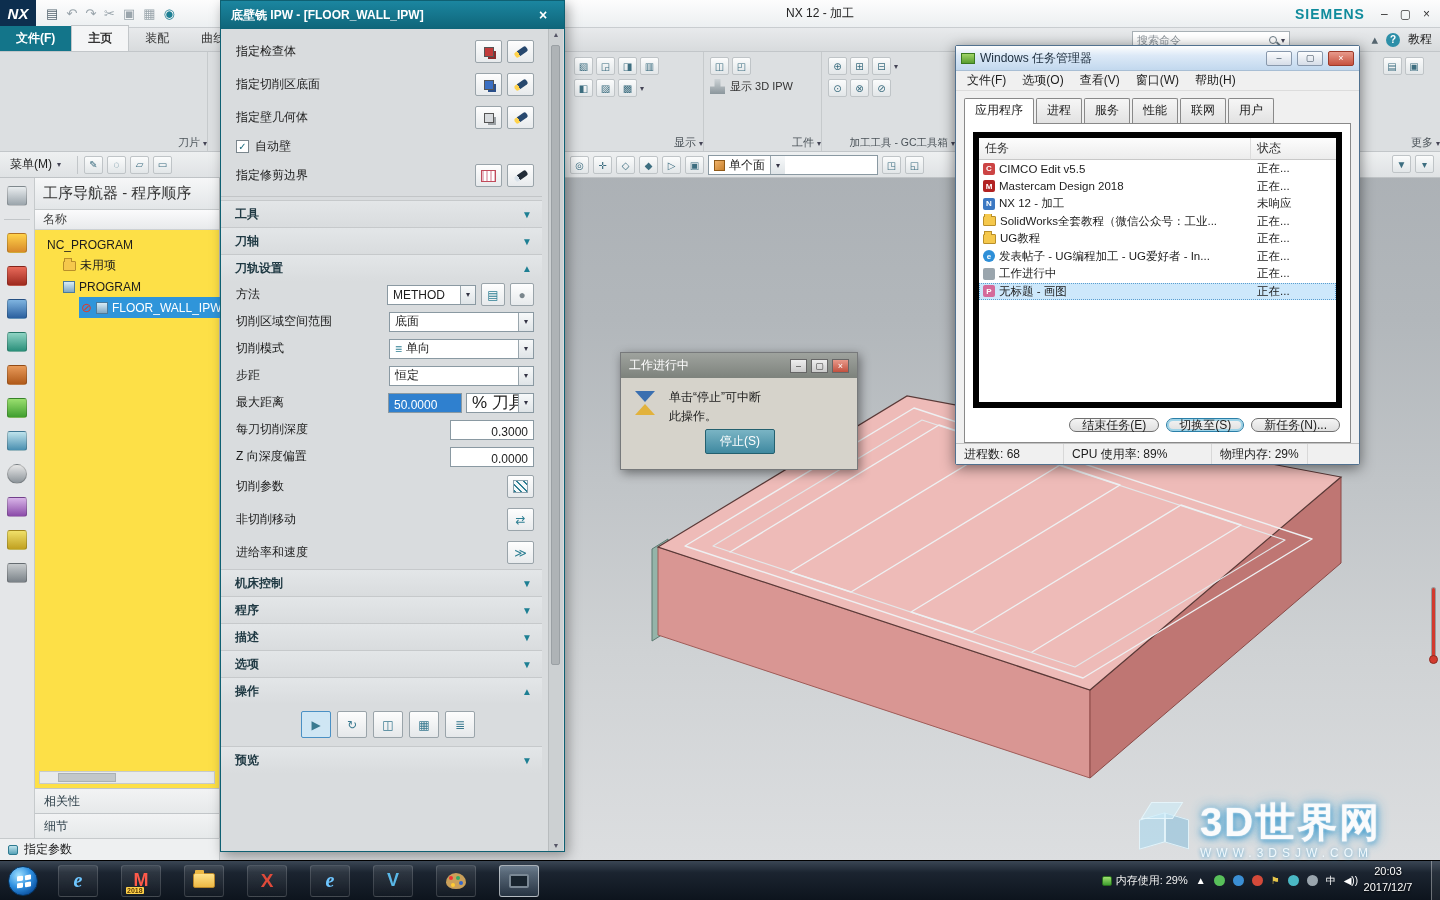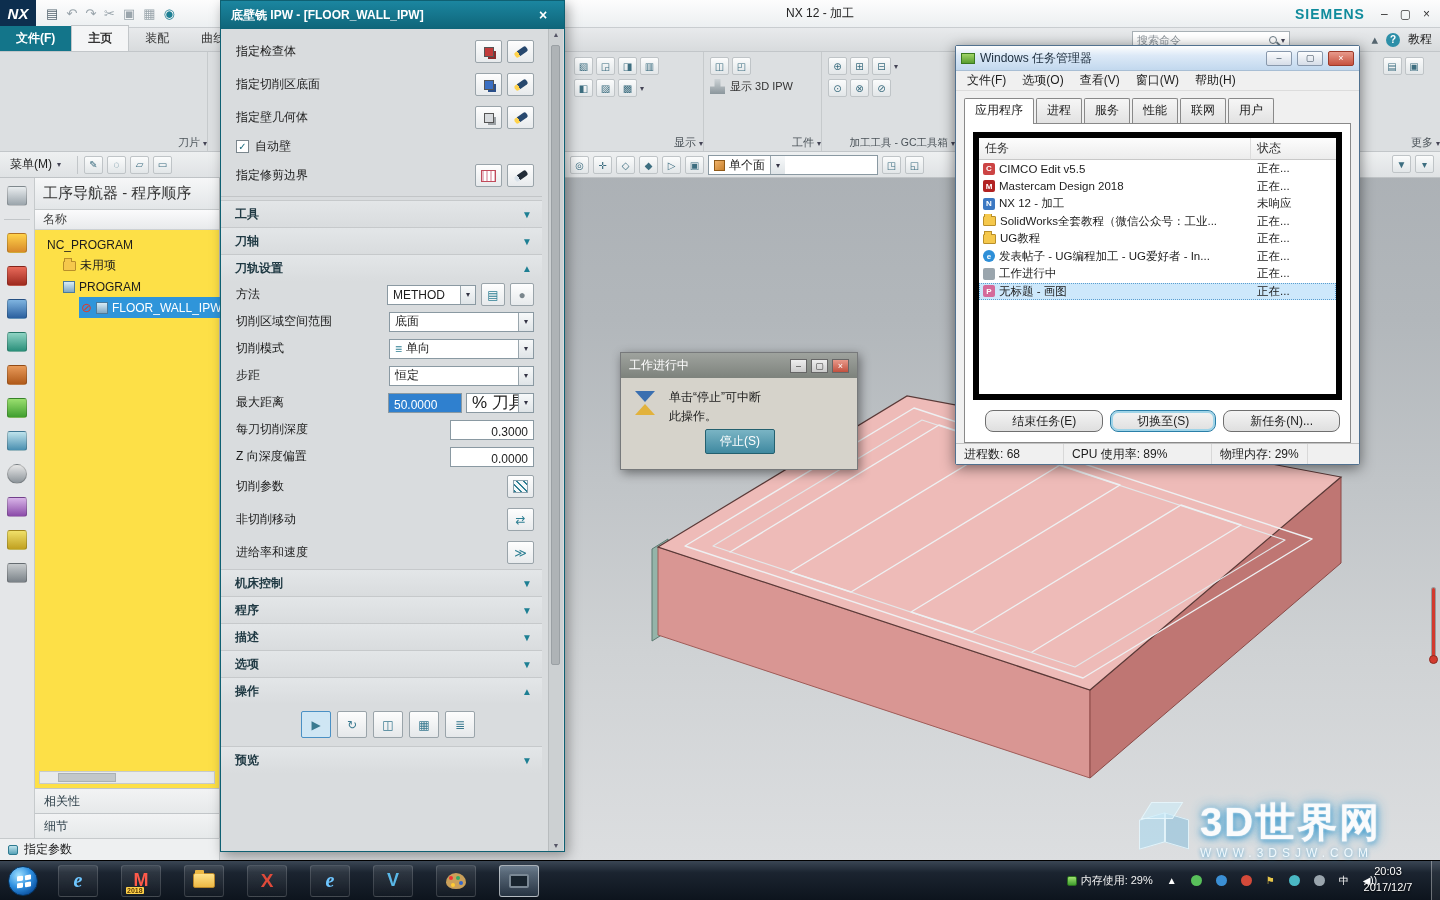--- a/index.html
+++ b/index.html
@@ -150,21 +150,21 @@
   .lhdr{display:flex}
   .lh{padding:2px 6px;border-right:1px solid #dcdcdc;border-bottom:1px solid #c8c8c8;background:linear-gradient(#fdfdfd,#ececec);color:#333}
   .lh.c1h{width:272px}
   .lh.c2h{flex:1;border-right:none}
   .lrow{display:flex;align-items:center;height:17.5px;font-size:11.5px}
   .lrow .c1{width:272px;display:flex;align-items:center;gap:4px;padding-left:4px;white-space:nowrap;overflow:hidden}
   .lrow .c2{flex:1;padding-left:6px}
   .lrow.sel{background:#cde8fb;outline:1px dotted #5a9fd0;outline-offset:-1px}
   .ti{width:12px;height:12px;border-radius:2px;flex:none;display:flex;align-items:center;justify-content:center;font-size:8px;color:#fff;font-weight:bold}
   .tm-actions{display:flex;justify-content:flex-end;gap:7px;padding:10px 2px 2px;flex:none}
-  .tmb{height:22px;padding:0 26px;border:1px solid #6f6f6f;border-radius:8px;background:linear-gradient(#f4f4f4,#dfdfdf);display:flex;align-items:center}
+  .tmb{height:14px;padding:0 12px;border:1px solid #6f6f6f;border-radius:8px;background:linear-gradient(#f4f4f4,#dfdfdf);display:flex;align-items:center}
   .tmb.focus{border-color:#2a7fa8;box-shadow:inset 0 0 0 2px #9fd4e8}
   .tm-status{height:21px;border-top:1px solid #c2c2c2;background:#f0f0f0;display:flex;align-items:center;flex:none}
   .tm-status span{padding:0 8px;border-right:1px solid #d8d8d8;height:100%;display:flex;align-items:center}
   .tm-status span:nth-child(1){width:108px}
   .tm-status span:nth-child(2){width:148px}
 
   
   .taskbar{left:0;top:860px;width:1440px;height:40px;background:linear-gradient(#3a4654,#1b2430 30%,#0d141d);border-top:1px solid #000;display:flex;align-items:center;z-index:7}
   .orb{width:30px;height:30px;margin:0 10px 0 8px;border-radius:50%;background:radial-gradient(circle at 35% 30%,#9fe0ff,#2e8fe0 45%,#0b4f9e 80%);border:1px solid #06335f;position:relative;flex:none}
   .orb-flag{position:absolute;left:8px;top:9px;width:6px;height:5px;background:#fff;border-radius:1px;box-shadow:8px 0 0 #fff,0 7px 0 #fff,8px 7px 0 #fff;transform:skewY(-8deg)}
@@ -174,21 +174,21 @@
   .glyph-e{color:#6ec6ff;font-family:"Liberation Serif",serif;font-style:italic;font-weight:bold;font-size:20px}
   .glyph-m{color:#ff5a4a;font-weight:bold;font-size:18px}
   .badge2018{position:absolute;bottom:2px;left:4px;background:#ffd24a;color:#5a3a00;font-size:7px;padding:0 1px;border-radius:1px;font-weight:bold}
   .glyph-x{color:#e04a3a;font-weight:bold;font-size:19px}
   .glyph-v{color:#5ab8e8;font-weight:bold;font-size:18px}
   .tb-folder{width:22px;height:15px;background:linear-gradient(#ffe28a,#edb844);border:1px solid #b8862a;border-radius:2px;position:relative}
   .tb-folder::before{content:"";position:absolute;top:-4px;left:1px;width:9px;height:4px;background:#edb844;border-radius:1px 1px 0 0}
   .tb-palette{width:20px;height:16px;border-radius:50%/60% 60% 40% 40%;background:#caa05a;position:relative}
   .tb-palette::after{content:"";position:absolute;width:4px;height:4px;border-radius:50%;background:#e33;left:3px;top:3px;box-shadow:7px 0 0 #3a6,10px 5px 0 #36c,2px 7px 0 #fc3}
   .tb-nx{width:20px;height:14px;background:#18242e;border:2px solid #7a8894;border-radius:2px}
-  .tray{margin-left:auto;display:flex;align-items:center;gap:14px;padding-right:63px;color:#eee}
+  .tray{margin-left:auto;display:flex;align-items:center;gap:8px;padding-right:82px;color:#eee}
   .mem{display:flex;align-items:center;gap:4px;font-size:11px;color:#f0f0f0;white-space:nowrap}
   .led{width:10px;height:10px;border-radius:2px;background:linear-gradient(#9fe06f,#3f9e2f);border:1px solid #2a6f1f}
   .tdot{width:11px;height:11px;border-radius:50%;flex:none}
   .tgly{color:#fff;font-size:10px;line-height:1}
   .show-desktop{position:absolute;right:0;top:0;width:9px;height:40px;border-left:1px solid rgba(255,255,255,.35);background:rgba(255,255,255,.06)}
   .clock{left:1348px;top:864px;width:80px;color:#fff;font-size:11px;text-align:center;line-height:1.45;z-index:9;text-shadow:0 1px 2px #000}
 
   
   .watermark{right:4px;top:794px;width:302px;z-index:8;pointer-events:none;opacity:.92;display:flex;align-items:center;gap:4px}
   .wm-cube{width:62px;height:74px;position:relative;flex:none}

